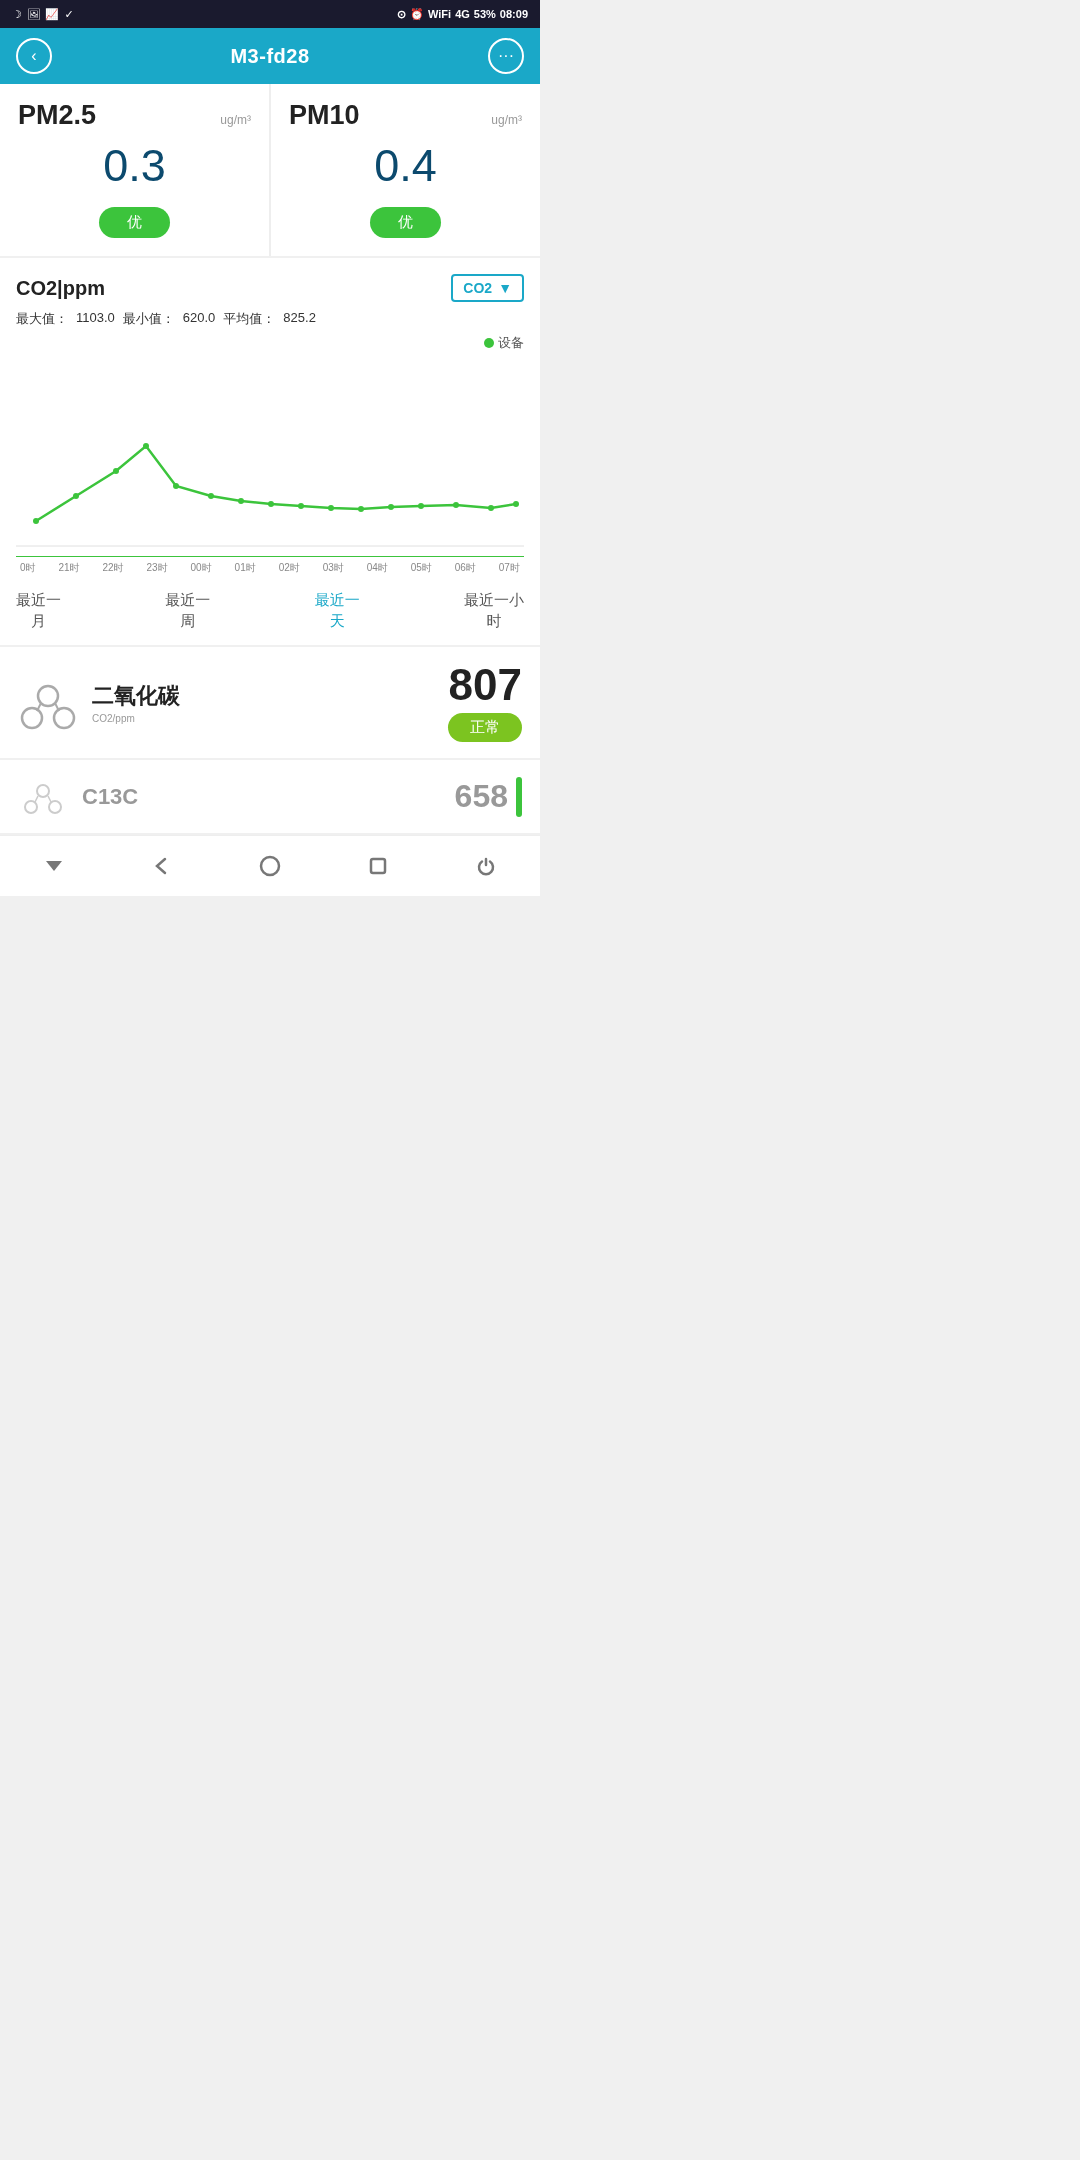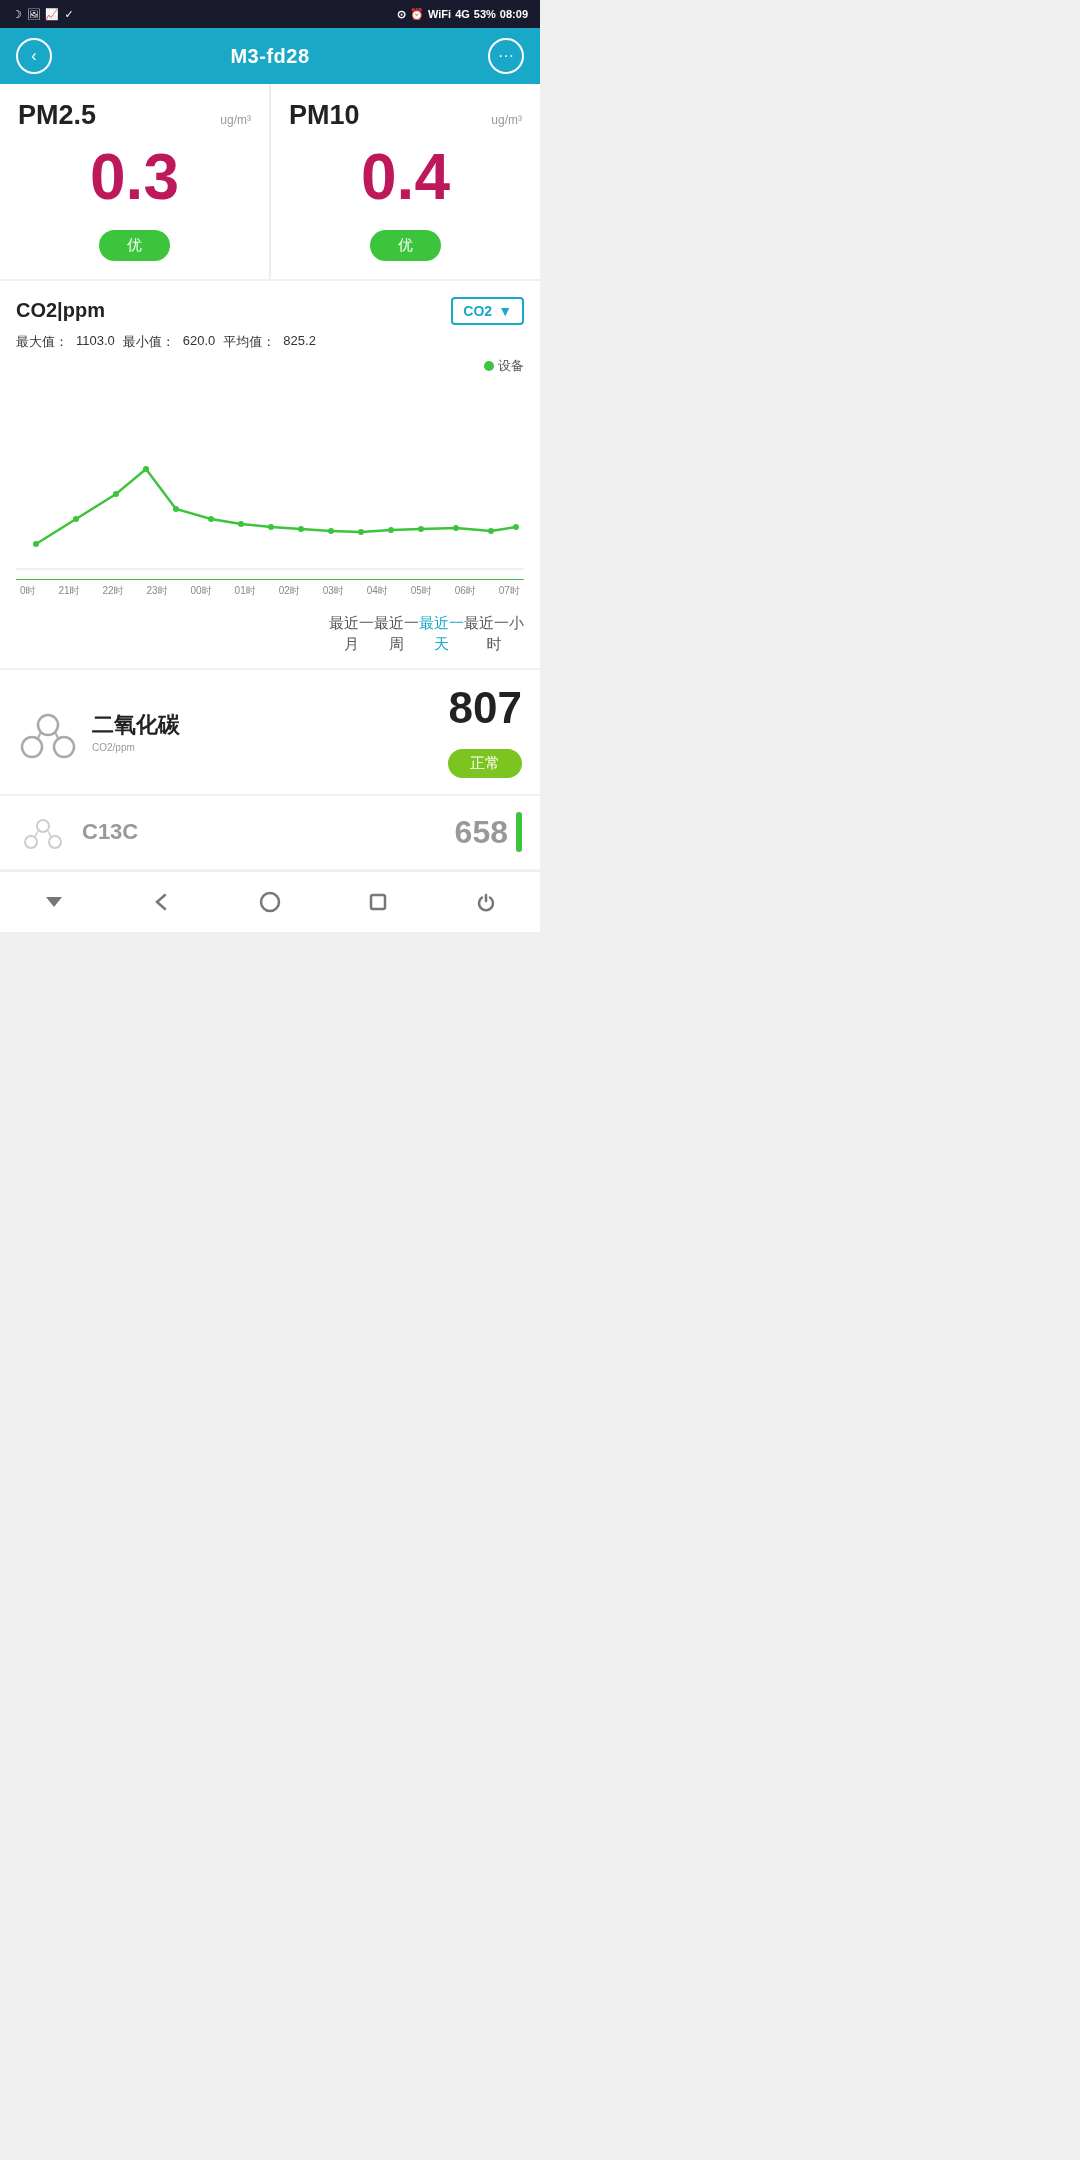--- a/index.html
+++ b/index.html
@@ -77,23 +77,23 @@
     .pm-title {
       font-size: 27px;
       font-weight: bold;
       color: #222;
     }
     .pm-unit {
       font-size: 12px;
       color: #999;
     }
     .pm-value {
-      font-size: 64px;
-      font-weight: 700;
-      color: #be185d;
+      font-size: 45px;
+      font-weight: 400;
+      color: #0c4a6e;
       line-height: 1.2;
       margin: 8px 0 14px;
       align-self: center;
       width: 100%;
       text-align: center;
     }
     .pm-badge {
       background: #3cc43c;
       color: white;
       border-radius: 20px;
@@ -174,21 +174,21 @@
       color: #888;
       padding: 0 4px;
       border-top: 1.5px solid #3cc43c;
       padding-top: 4px;
       margin-bottom: 0;
     }
 
     
     .time-range {
       display: flex;
-      justify-content: flex-end;
+      justify-content: space-between;
       padding: 14px 0 14px;
       background: white;
     }
     .time-btn {
       text-align: center;
       font-size: 15px;
       color: #555;
       cursor: pointer;
       line-height: 1.4;
     }
@@ -220,21 +220,21 @@
     }
     .sensor-sub {
       font-size: 10px;
       color: #999;
       margin-top: 2px;
     }
     .sensor-right {
       display: flex;
       flex-direction: column;
       align-items: flex-end;
-      gap: 19px;
+      gap: 6px;
     }
     .sensor-value {
       font-size: 44px;
       font-weight: 900;
       color: #222;
       line-height: 1;
     }
     .sensor-badge {
       background: #7cc420;
       color: white;

